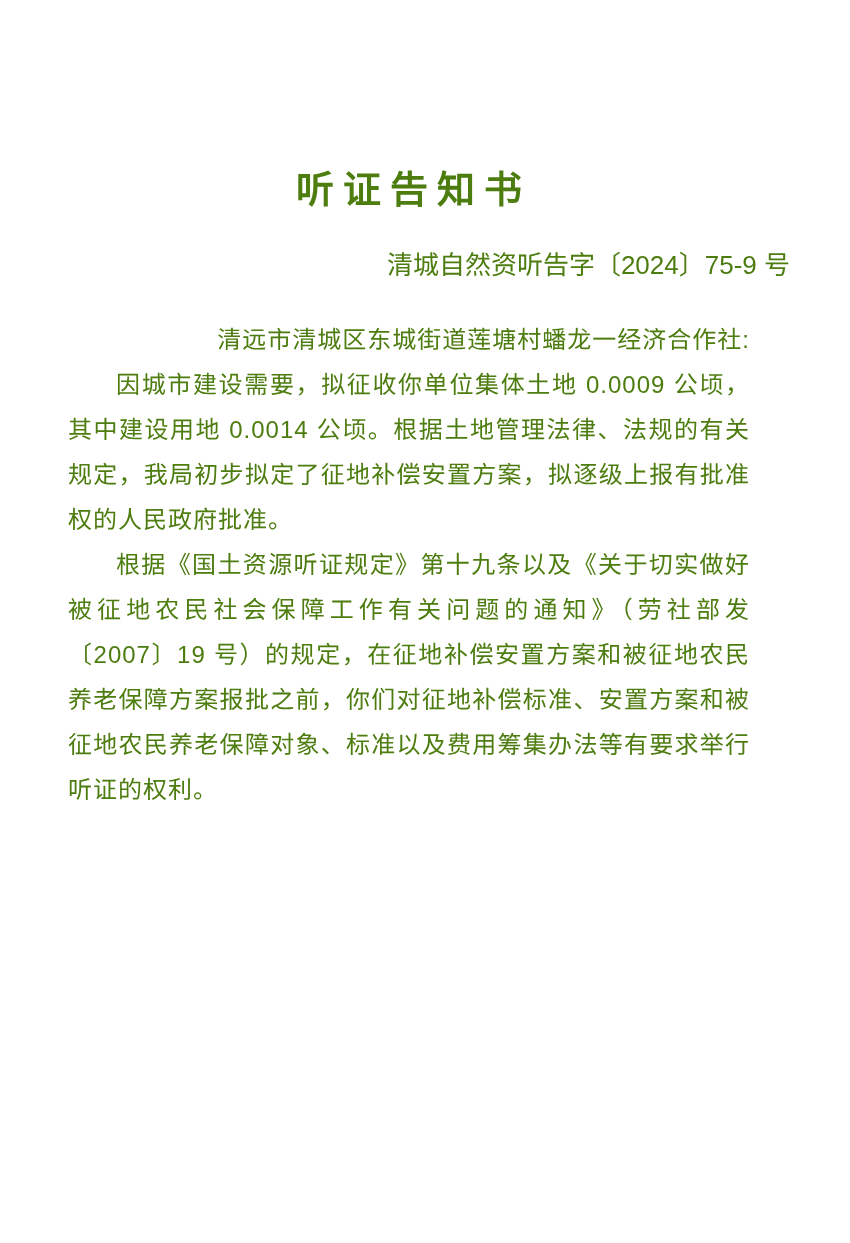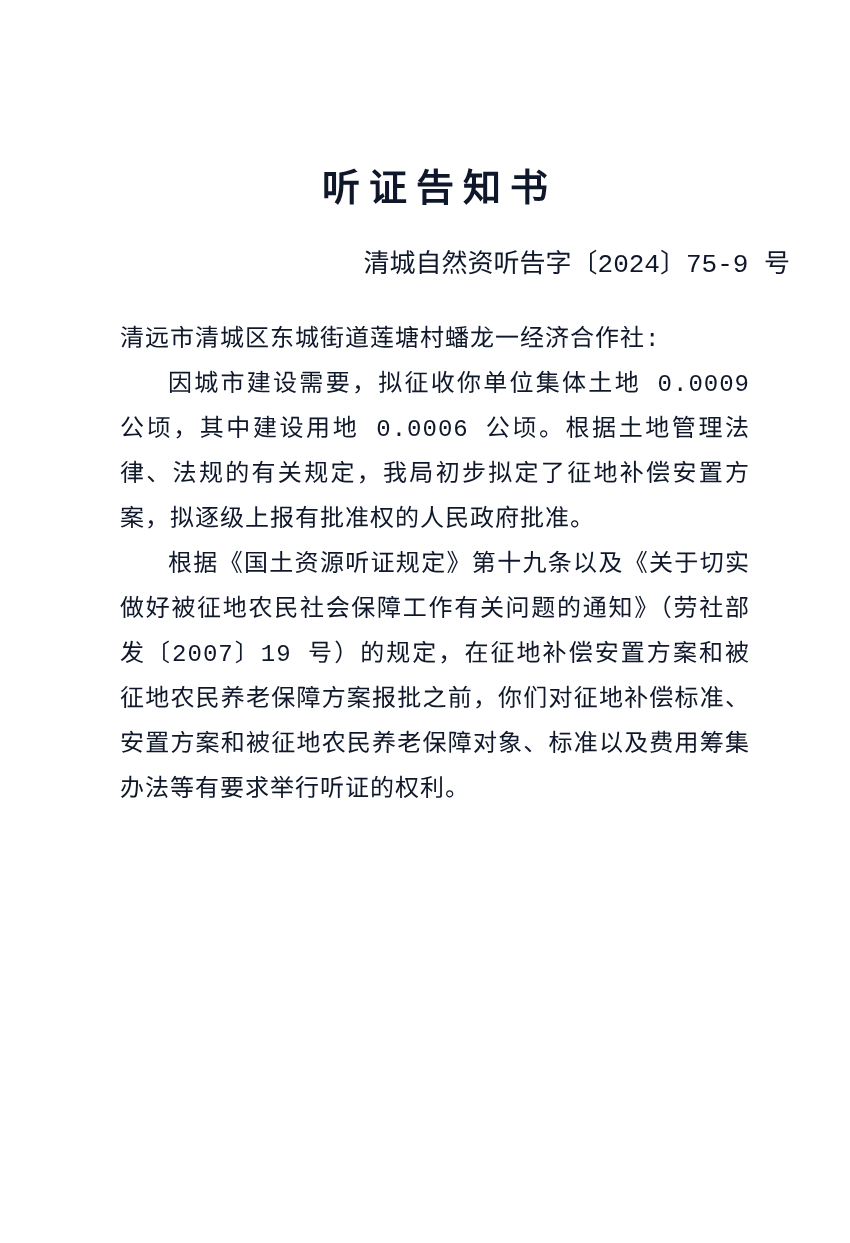--- a/index.html
+++ b/index.html
@@ -6,23 +6,23 @@
     margin: 0;
     padding: 0;
     background: #ffffff;
   }
   .page {
     position: relative;
     width: 850px;
     height: 1243px;
     box-sizing: border-box;
     background: #ffffff;
-    color: #0f172a;
-    padding: 168px 100px 0 120px;
-    font-family: Liberation Mono, monospace;
+    color: #4d7c0f;
+    padding: 168px 100px 0 68px;
+    font-family: Liberation Sans, sans-serif;
     overflow: hidden;
   }
   .doc-title {
     margin: 0 0 36px 0;
     text-align: center;
     font-size: 38px;
     font-weight: bold;
     letter-spacing: 9px;
     line-height: 1.2;
     text-indent: 9px; 
@@ -32,37 +32,38 @@
     margin: 0 -40px 36px 0;
     font-size: 26px;
     line-height: 1.2;
     white-space: nowrap;
   }
   .addressee {
     font-size: 24px;
     line-height: 45px;
     letter-spacing: 1px;
     margin: 0;
+    text-align: right;
   }
   .para {
     margin: 0;
     font-size: 24px;
     line-height: 45px;
     letter-spacing: 1px;
     text-indent: 2em;
     text-align: justify;
   }
 </style>
 </head>
 <body>
 
 <div class="page">
   <h1 class="doc-title">听证告知书</h1>
 
   <div class="doc-number">清城自然资听告字〔2024〕75-9 号</div>
 
   <p class="addressee">清远市清城区东城街道莲塘村蟠龙一经济合作社:</p>
 
-  <p class="para">因城市建设需要，拟征收你单位集体土地 0.0009 公顷，其中建设用地 0.0006 公顷。根据土地管理法律、法规的有关规定，我局初步拟定了征地补偿安置方案，拟逐级上报有批准权的人民政府批准。</p>
+  <p class="para">因城市建设需要，拟征收你单位集体土地 0.0009 公顷，其中建设用地 0.0014 公顷。根据土地管理法律、法规的有关规定，我局初步拟定了征地补偿安置方案，拟逐级上报有批准权的人民政府批准。</p>
 
 
   <p class="para">根据《国土资源听证规定》第十九条以及《关于切实做好被征地农民社会保障工作有关问题的通知》（劳社部发〔2007〕19 号）的规定，在征地补偿安置方案和被征地农民养老保障方案报批之前，你们对征地补偿标准、安置方案和被征地农民养老保障对象、标准以及费用筹集办法等有要求举行听证的权利。</p>
 </div>
 
 </body></html>

